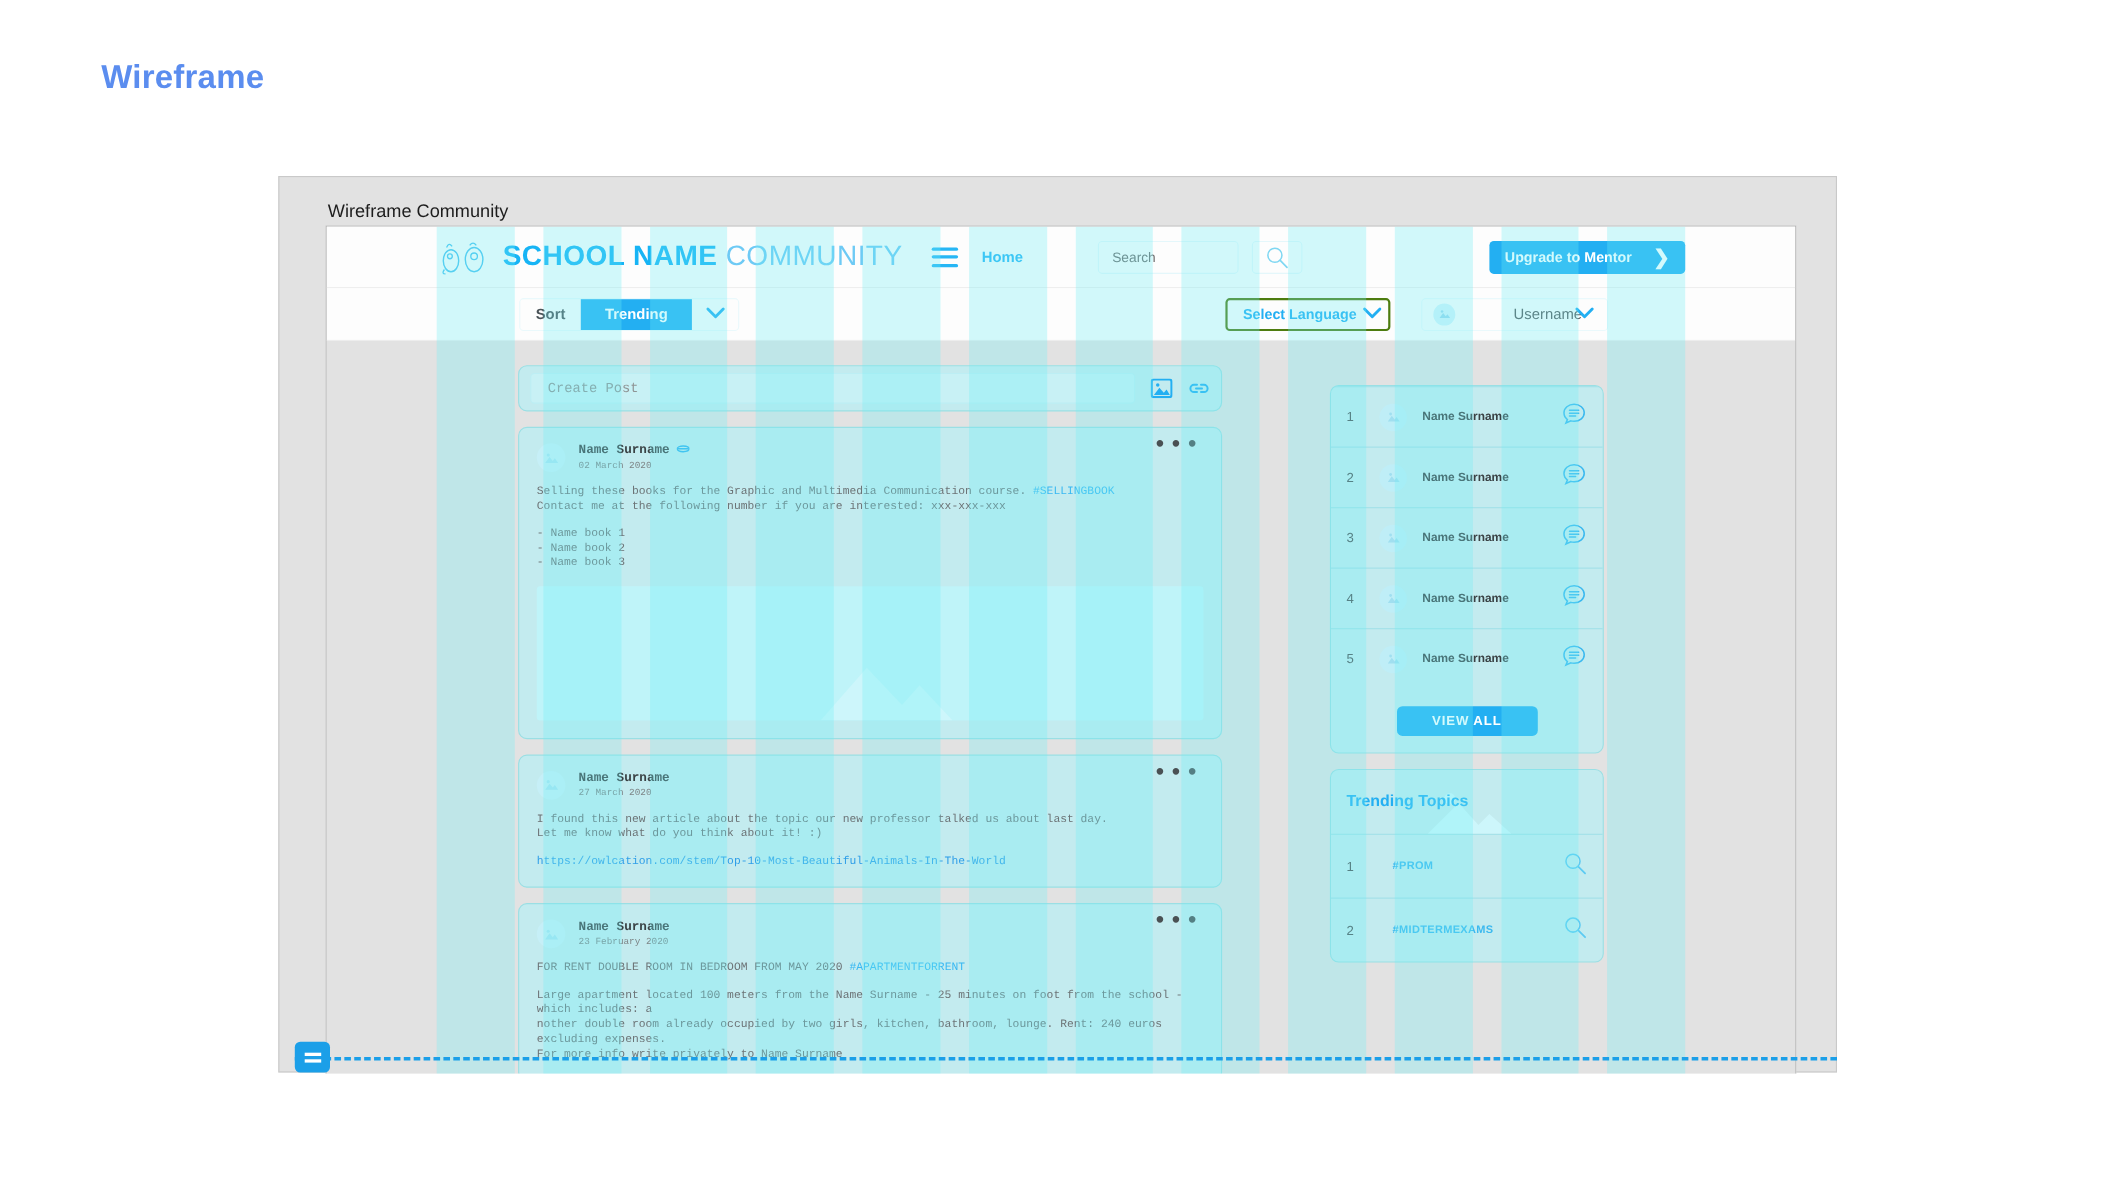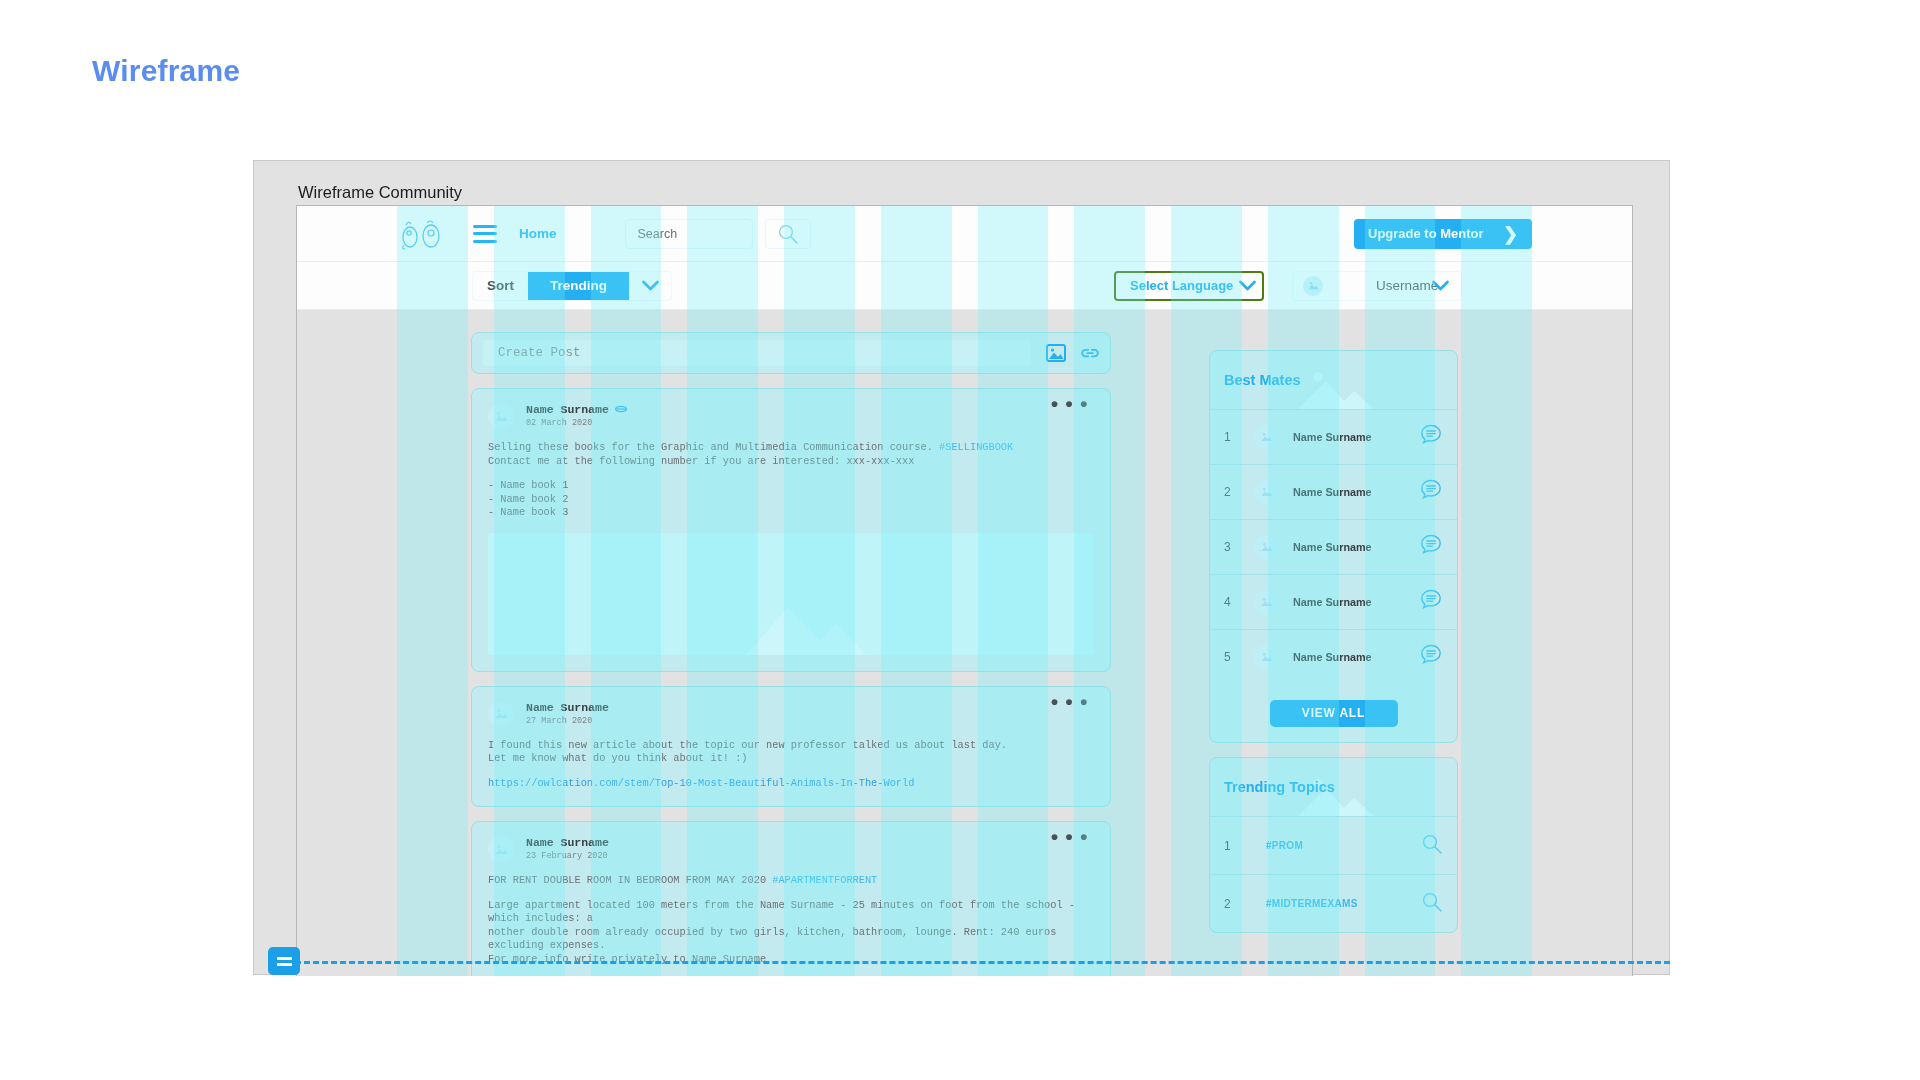--- a/index.html
+++ b/index.html
@@ -458,29 +458,20 @@
             <p>nother double room already occupied by two girls, kitchen, bathroom, lounge. Rent: 240 euros excluding expenses.</p>
             <p>For more info write privately to Name Surname</p>
           </div>
         </div>
 
       </div>
 
       <div id="sidebar">
 
         <div class="panel">
-          <div class="panel-head">
-            <div class="ph-title">Best Mates</div>
-            <div class="ph-img">
-              <svg width="92" height="40" viewBox="0 0 92 40">
-                <circle cx="30" cy="8" r="5" fill="#cdf6fb"></circle>
-                <path d="M10 40 L38 12 L56 32 L66 22 L86 40 Z" fill="#cdf6fb"></path>
-              </svg>
-            </div>
-          </div>
 
           <div class="mate-row">
             <span class="num">1</span>
             <span class="av">
                 <svg width="12" height="10" viewBox="0 0 13 11">
                   <circle cx="3.4" cy="2.6" r="1.4" fill="#a0dff0"></circle>
                   <path d="M0.6 10 L4.6 4.4 L7.5 8 L9.4 5.6 L12.4 10 Z" fill="#a0dff0"></path>
                 </svg>
               </span>
             <span class="nm">Name Surname</span>
@@ -590,20 +581,24 @@
       <div id="logo-wrap">
         <svg id="logo-mark" viewBox="0 0 50 34">
           <ellipse cx="13" cy="20" rx="7" ry="10" fill="none" stroke="#4cc3f0" stroke-width="1.3"></ellipse>
           <ellipse cx="34" cy="19" rx="8" ry="11" fill="none" stroke="#4cc3f0" stroke-width="1.3"></ellipse>
           <circle cx="34" cy="16" r="3" fill="none" stroke="#4cc3f0" stroke-width="1.2"></circle>
           <path d="M9 8 Q11 3 14 7" fill="none" stroke="#4cc3f0" stroke-width="1.2"></path>
           <path d="M30 6 Q33 2 36 6" fill="none" stroke="#4cc3f0" stroke-width="1.2"></path>
           <path d="M7 28 Q4 32 8 32" fill="none" stroke="#4cc3f0" stroke-width="1.2"></path>
           <circle cx="12" cy="16" r="2.2" fill="none" stroke="#4cc3f0" stroke-width="1.2"></circle>
         </svg>
+        <div id="logo-text">
+          <span class="strong">SCHOOL NAME</span>
+          <span class="light">COMMUNITY</span>
+        </div>
       </div>
 
       <div id="hamburger-icon">
           <i></i>
           <i></i>
           <i></i>
         </div>
       <div id="nav-home">Home</div>
 
       <div id="search-box">Search</div>

